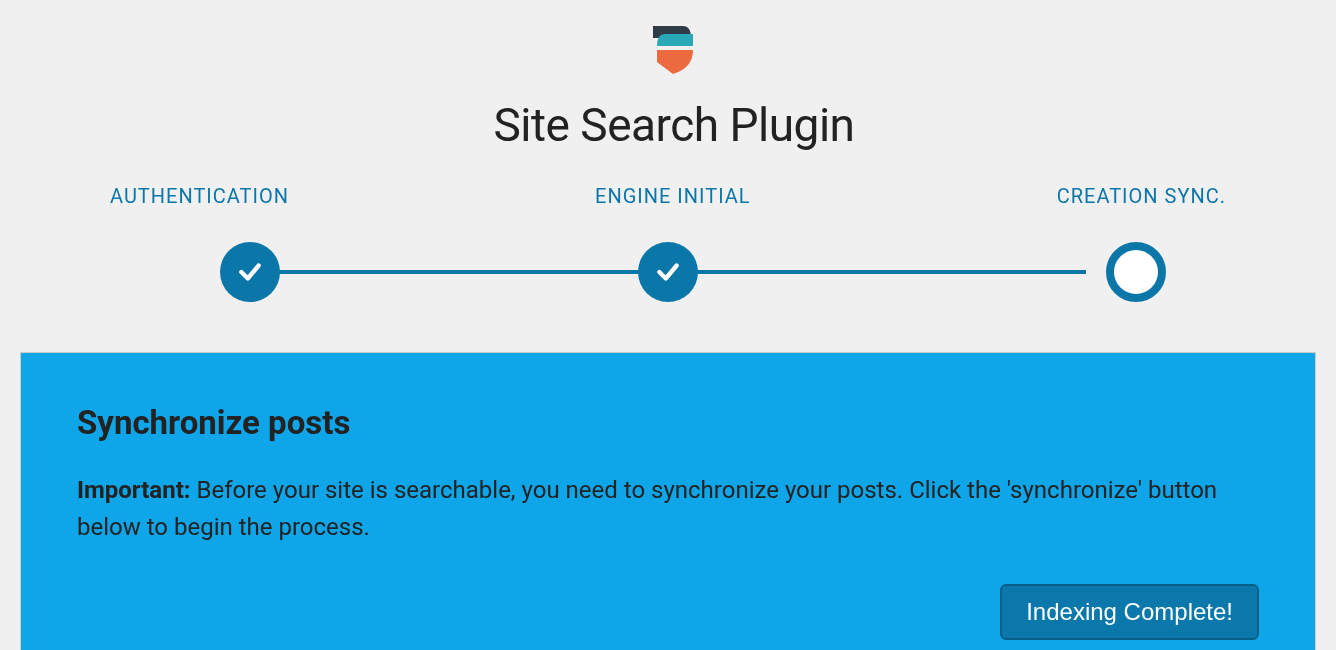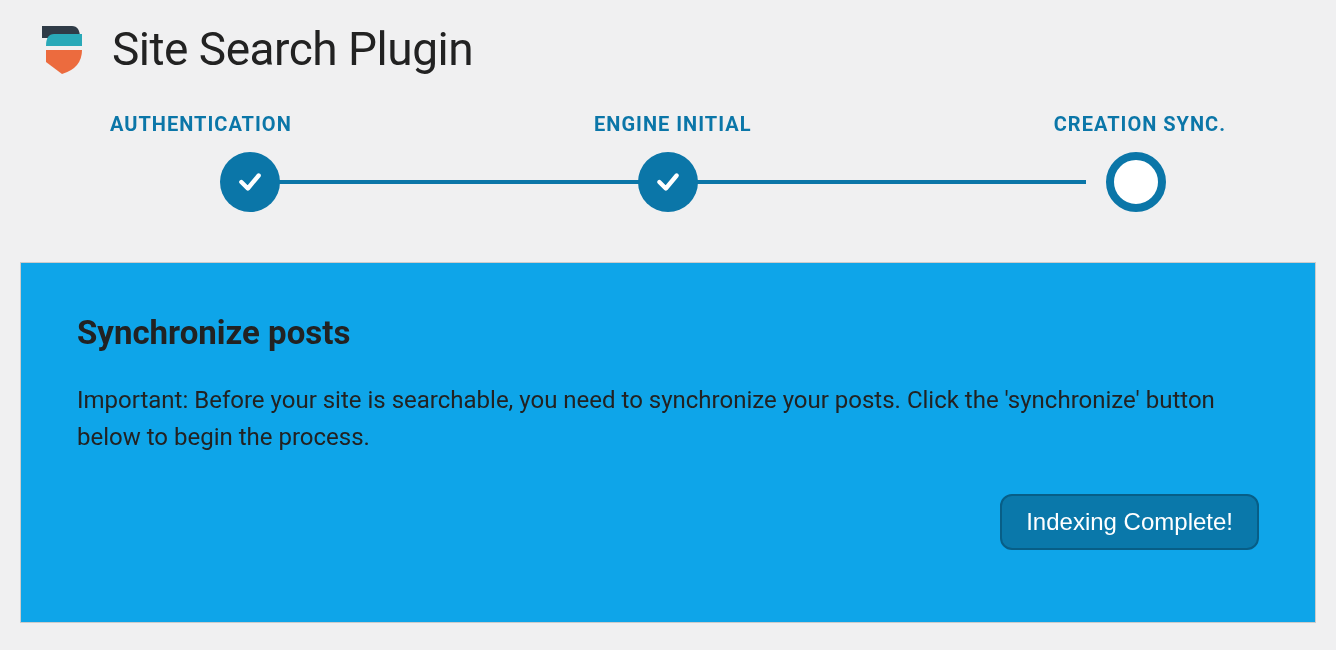--- a/index.html
+++ b/index.html
@@ -11,37 +11,39 @@
   }
   .page {
     padding: 18px 20px 20px 20px;
   }
   .header {
     display: flex;
     align-items: center;
     gap: 18px;
     margin-bottom: 32px;
     margin-left: 12px;
+    flex-direction: column;
   }
   .logo {
     width: 62px;
     height: 62px;
     position: relative;
   }
   .title {
     font-size: 46px;
     font-weight: 400;
     color: #222;
     letter-spacing: -0.5px;
   }
   .step-label {
     font-size: 20px;
-    font-weight: 700;
+    font-weight: 400;
     letter-spacing: 1px;
     color: #0b76a8;
+    margin-bottom: 18px;
     white-space: nowrap;
   }
   .circle {
     width: 60px;
     height: 60px;
     border-radius: 50%;
     display: flex;
     align-items: center;
     justify-content: center;
   }
@@ -89,35 +91,35 @@
     color: #222;
     margin-bottom: 30px;
   }
   .card p {
     font-size: 24px;
     line-height: 1.55;
     color: #222;
     font-weight: 400;
   }
   .card p strong {
-    font-weight: 400;
+    font-weight: 700;
   }
   .btn-row {
     display: flex;
     justify-content: flex-end;
     margin-top: 38px;
   }
   .btn {
     background: #0a78aa;
     color: #fff;
     font-size: 24px;
     font-weight: 400;
     padding: 12px 24px;
     border: 2px solid #075e87;
-    border-radius: 12px;
+    border-radius: 6px;
     cursor: pointer;
   }
   .check {
     width: 26px;
     height: 26px;
   }
 </style>
 </head>
 <body>
 

